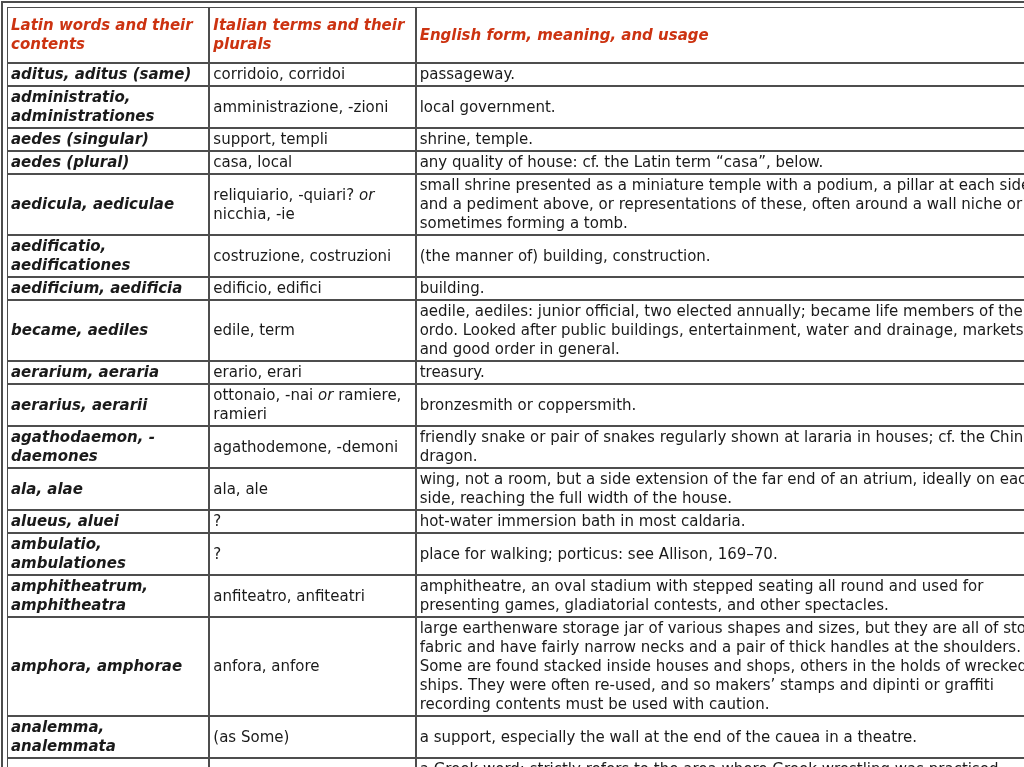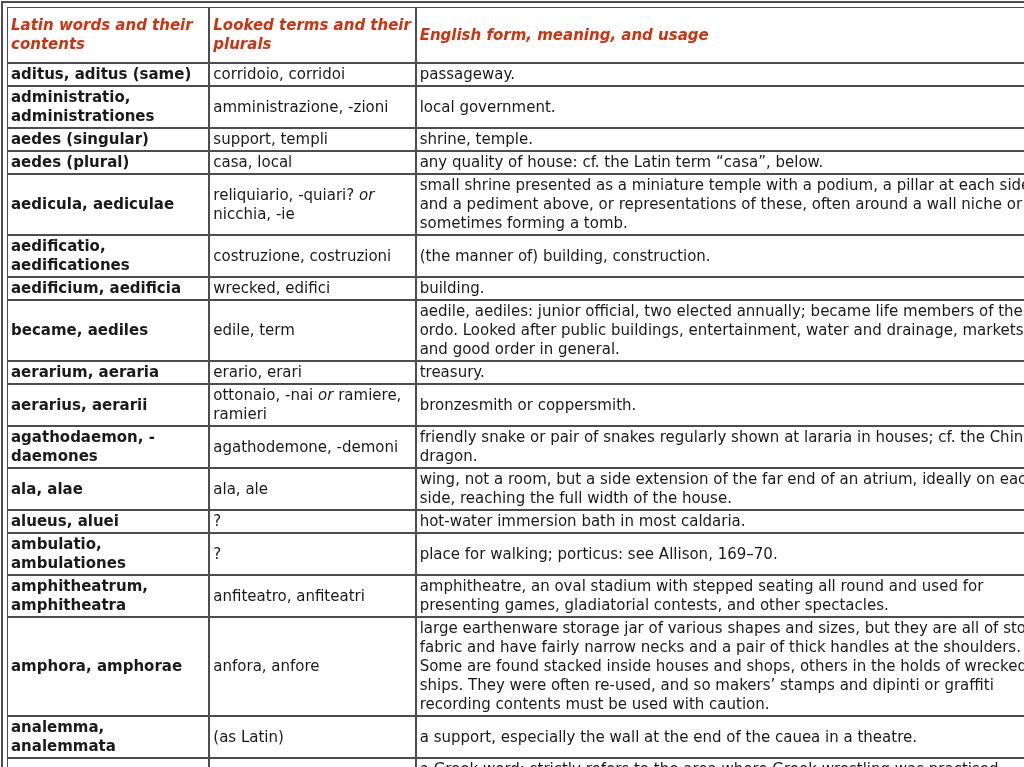--- a/index.html
+++ b/index.html
@@ -44,37 +44,38 @@
   tr.hdr td {
     color: #cc3311;
     font-weight: bold;
     font-style: italic;
     padding-top: 8px;
     padding-bottom: 8px;
     vertical-align: middle;
   }
   td.c-latin {
     font-weight: bold;
+    font-style: italic;
   }
   td.c-italian i { }
 </style>
 </head>
 <body>
 
 <div class="frame">
   <table class="glossary">
     <colgroup>
       <col class="c1">
         <col class="c2">
         <col class="c3">
     </colgroup>
     <tbody>
       <tr class="hdr">
         <td>Latin words and their contents</td>
-        <td>Looked terms and their plurals</td>
+        <td>Italian terms and their plurals</td>
         <td>English form, meaning, and usage</td>
       </tr>
 
     <tr>
           <td class="c-latin">aditus, aditus (same)</td>
           <td class="c-italian">corridoio, corridoi</td>
           <td class="c-english">passageway.</td>
         </tr>
         <tr>
           <td class="c-latin">administratio, administrationes</td>
@@ -96,21 +97,21 @@
           <td class="c-italian">reliquiario, -quiari? <i>or</i> nicchia, -ie</td>
           <td class="c-english">small shrine presented as a miniature temple with a podium, a pillar at each side, and a pediment above, or representations of these, often around a wall niche or sometimes forming a tomb.</td>
         </tr>
         <tr>
           <td class="c-latin">aedificatio, aedificationes</td>
           <td class="c-italian">costruzione, costruzioni</td>
           <td class="c-english">(the manner of) building, construction.</td>
         </tr>
         <tr>
           <td class="c-latin">aedificium, aedificia</td>
-          <td class="c-italian">wrecked, edifici</td>
+          <td class="c-italian">edificio, edifici</td>
           <td class="c-english">building.</td>
         </tr>
         <tr>
           <td class="c-latin">became, aediles</td>
           <td class="c-italian">edile, term</td>
           <td class="c-english">aedile, aediles: junior official, two elected annually; became life members of the ordo. Looked after public buildings, entertainment, water and drainage, markets, and good order in general.</td>
         </tr>
         <tr>
           <td class="c-latin">aerarium, aeraria</td>
           <td class="c-italian">erario, erari</td>
@@ -146,21 +147,21 @@
           <td class="c-italian">anfiteatro, anfiteatri</td>
           <td class="c-english">amphitheatre, an oval stadium with stepped seating all round and used for presenting games, gladiatorial contests, and other spectacles.</td>
         </tr>
         <tr>
           <td class="c-latin">amphora, amphorae</td>
           <td class="c-italian">anfora, anfore</td>
           <td class="c-english">large earthenware storage jar of various shapes and sizes, but they are all of stout fabric and have fairly narrow necks and a pair of thick handles at the shoulders. Some are found stacked inside houses and shops, others in the holds of wrecked ships. They were often re-used, and so makers’ stamps and dipinti or graffiti recording contents must be used with caution.</td>
         </tr>
         <tr>
           <td class="c-latin">analemma, analemmata</td>
-          <td class="c-italian">(as Latin)</td>
+          <td class="c-italian">(as Some)</td>
           <td class="c-english">a support, especially the wall at the end of the cauea in a theatre.</td>
         </tr>
         <tr>
           <td class="c-latin"></td>
           <td class="c-italian"></td>
           <td class="c-english">a Greek word; strictly refers to the area where Greek wrestling was practised.</td>
         </tr>
       </tbody>
   </table>
 </div>

